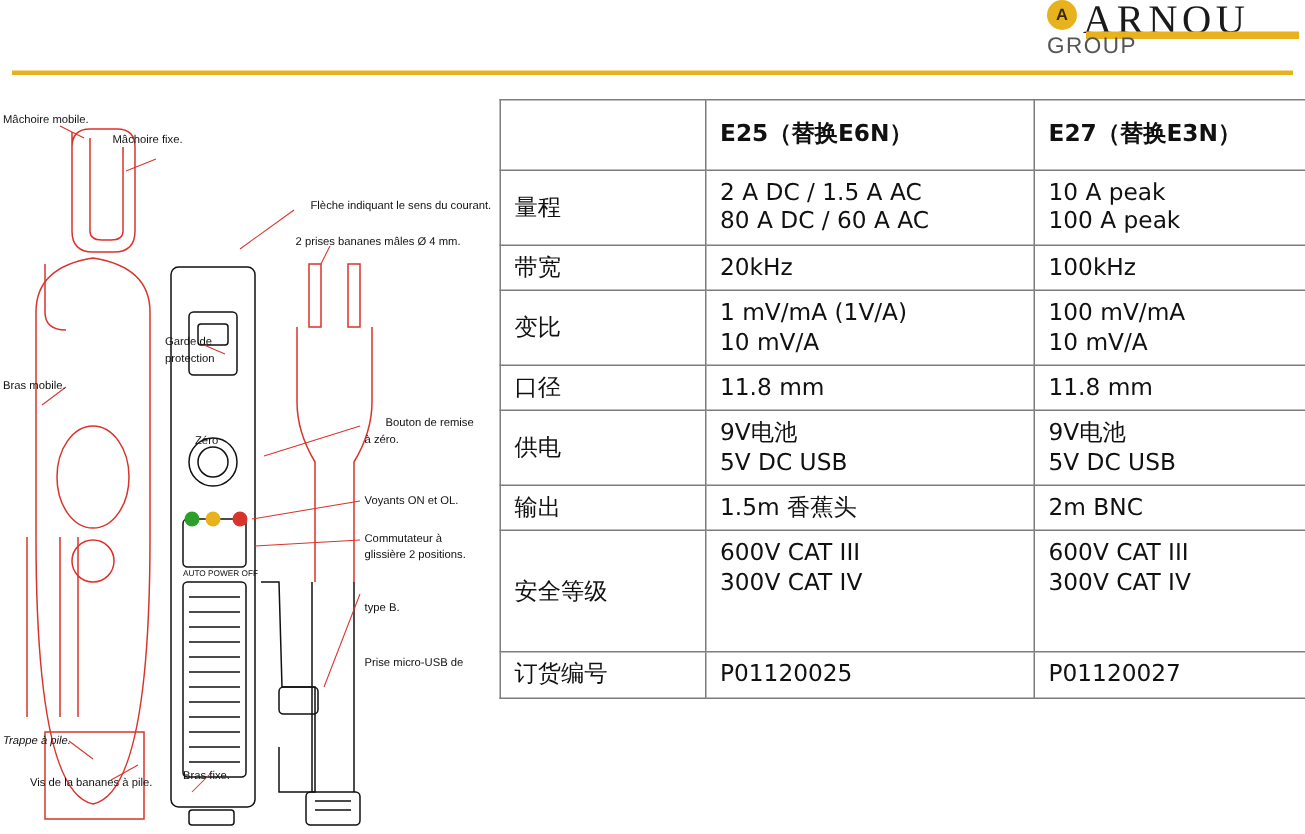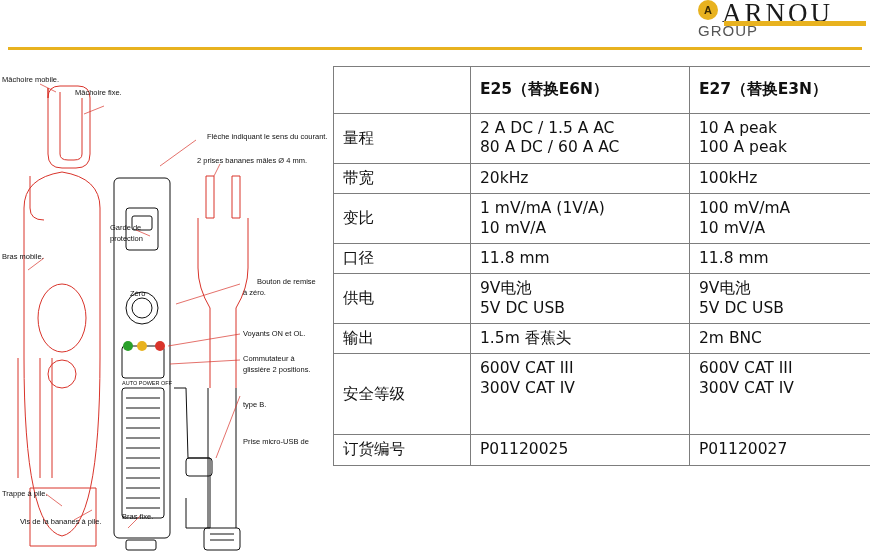--- a/index.html
+++ b/index.html
@@ -221,21 +221,21 @@
     <div class="fig-label" style="left:110px;top:166px;">Garde de</div>
     <div class="fig-label" style="left:110px;top:177px;">protection</div>
     <div class="fig-label" style="left:2px;top:195px;">Bras mobile.</div>
     <div class="fig-label" style="left:257px;top:220px;">Bouton de remise</div>
     <div class="fig-label" style="left:243px;top:231px;">à zéro.</div>
     <div class="fig-label" style="left:243px;top:272px;">Voyants ON et OL.</div>
     <div class="fig-label" style="left:243px;top:297px;">Commutateur à</div>
     <div class="fig-label" style="left:243px;top:308px;">glissière 2 positions.</div>
     <div class="fig-label" style="left:243px;top:332px;margin-top:48px;">Prise micro-USB de</div>
     <div class="fig-label" style="left:243px;top:343px;">type B.</div>
-    <div class="fig-label" style="left:2px;top:432px;">Trappe à pile.</div>
+    <div class="fig-label" style="left:2px;top:432px;font-style:italic;">Trappe à pile.</div>
     <div class="fig-label" style="left:20px;top:460px;">Vis de la bananes à pile.</div>
     <div class="fig-label" style="left:122px;top:455px;">Bras fixe.</div>
     <div class="fig-label" style="left:130px;top:232px;">Zéro</div>
     <div class="fig-label" style="left:122px;top:322px;font-size:5.5px;">AUTO POWER OFF</div>
   </div>
 
   <table class="spec-table">
     <tbody>
         <tr>
       <th class="col-label corner-cell"></th>

